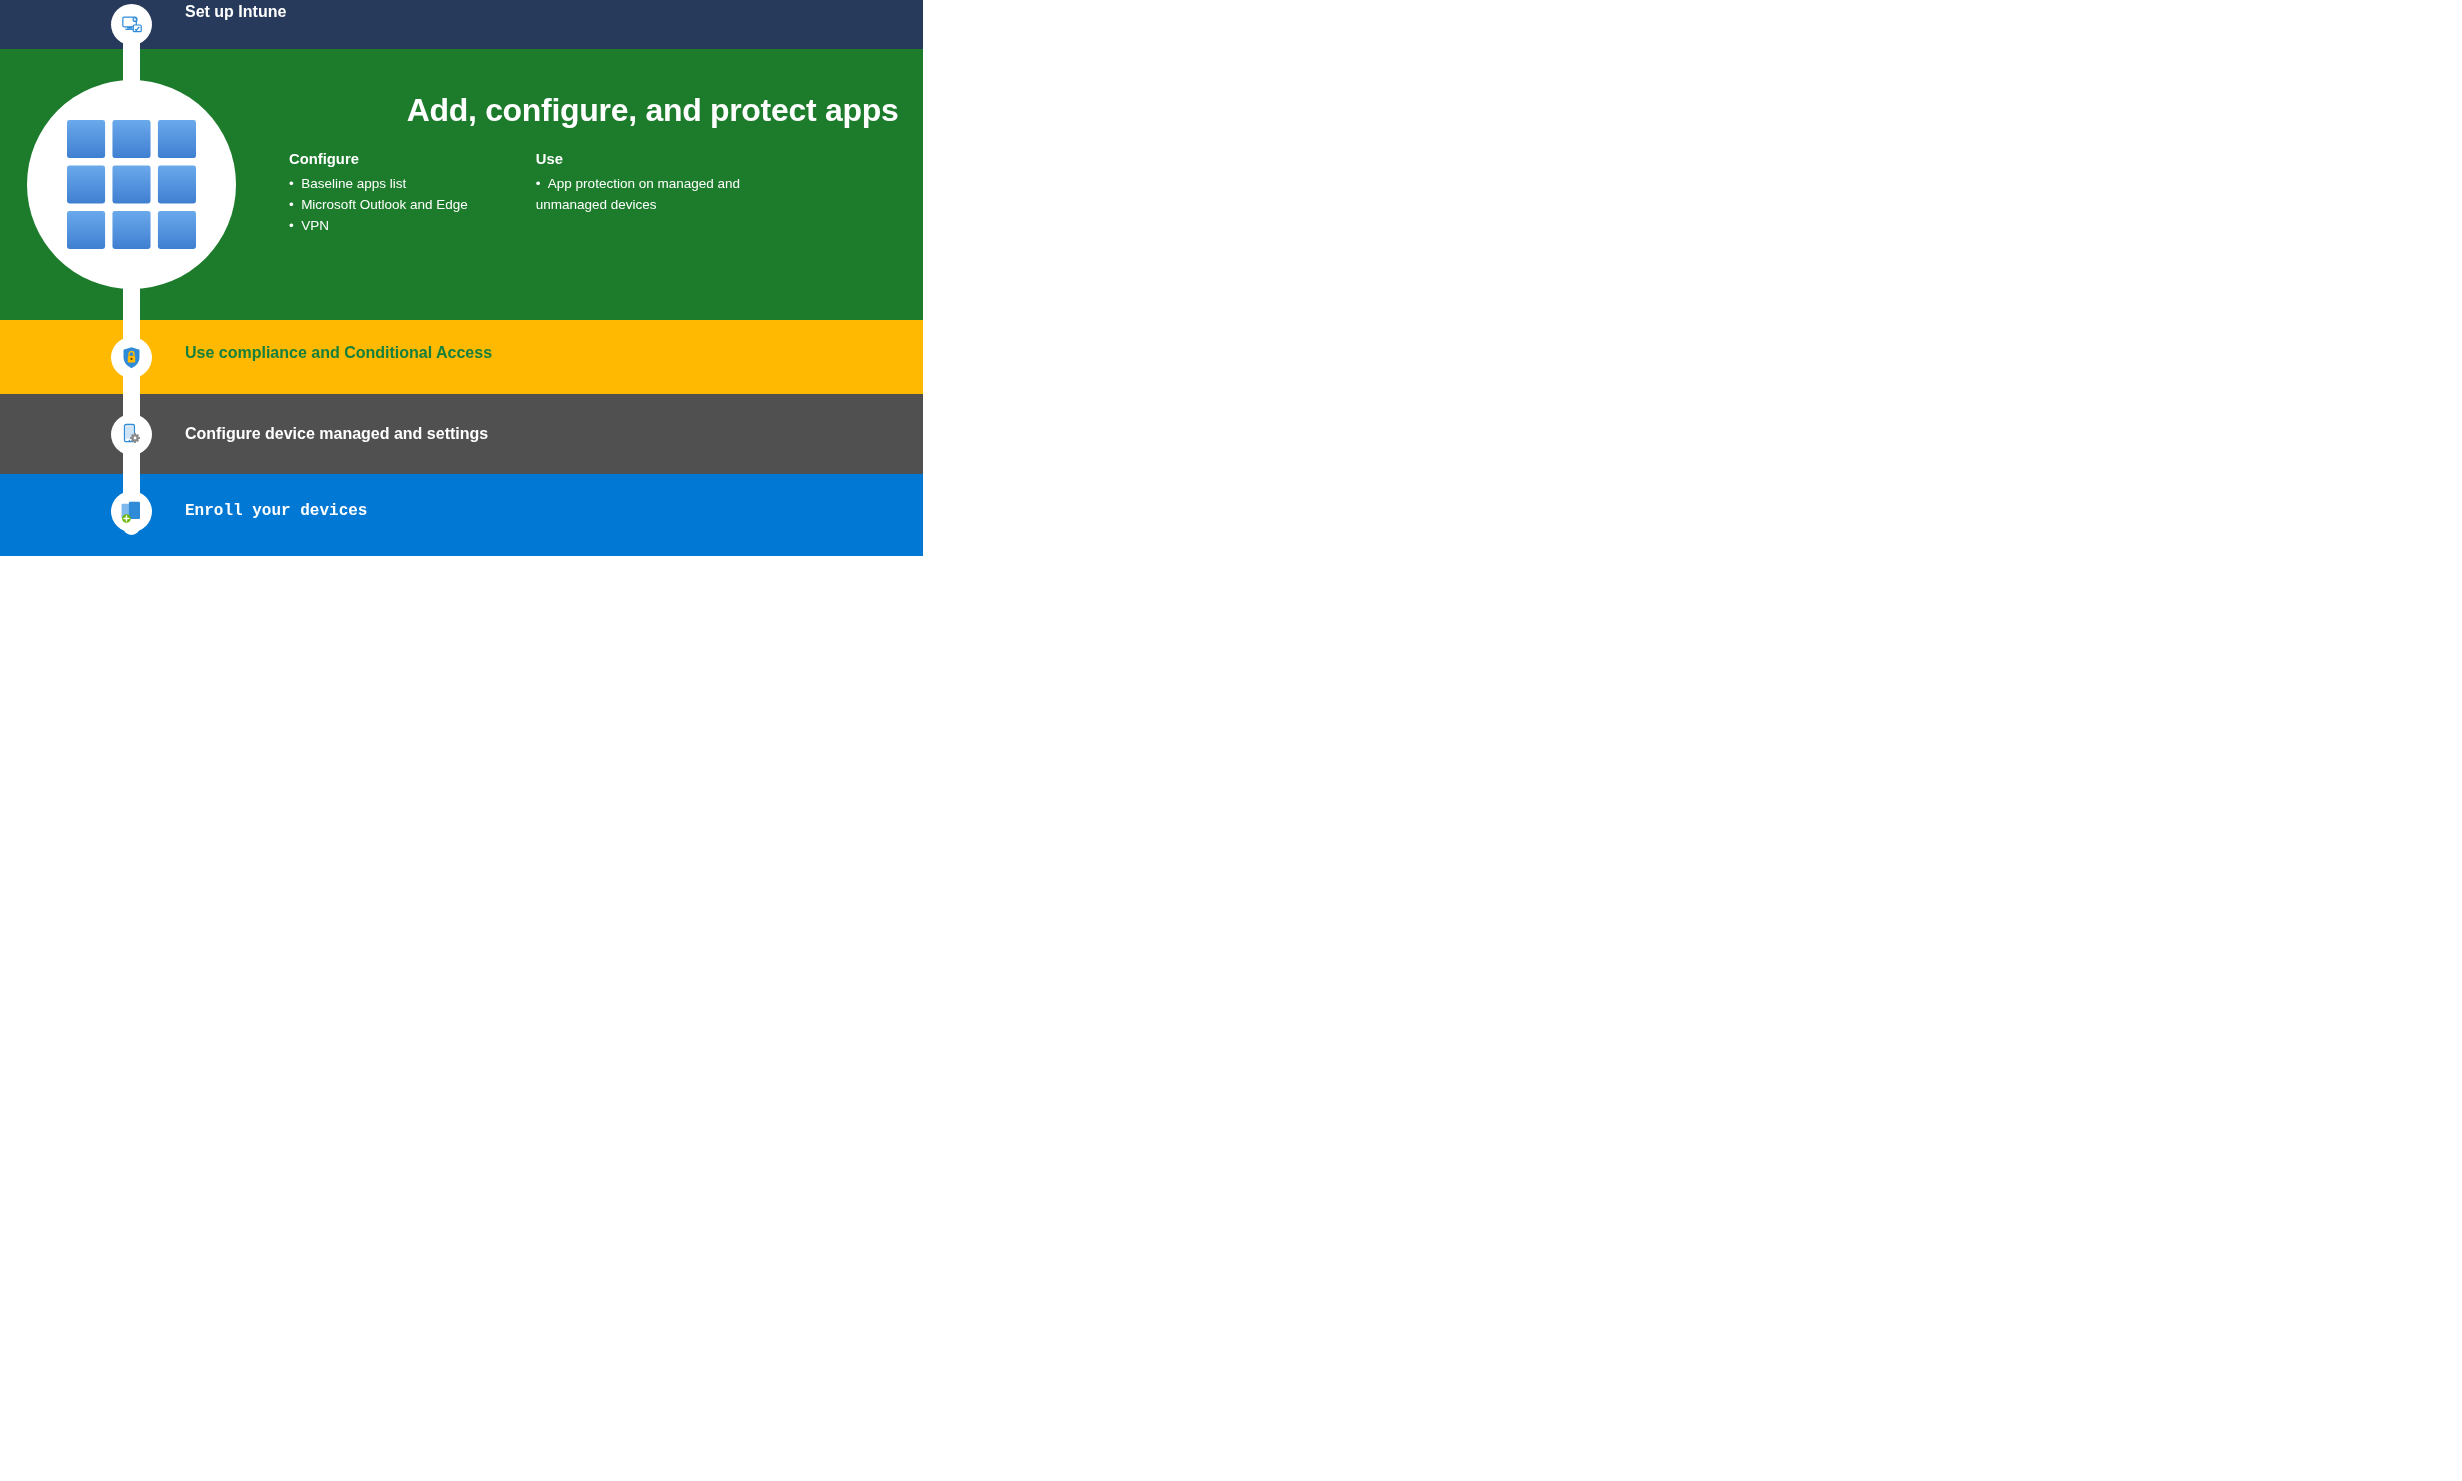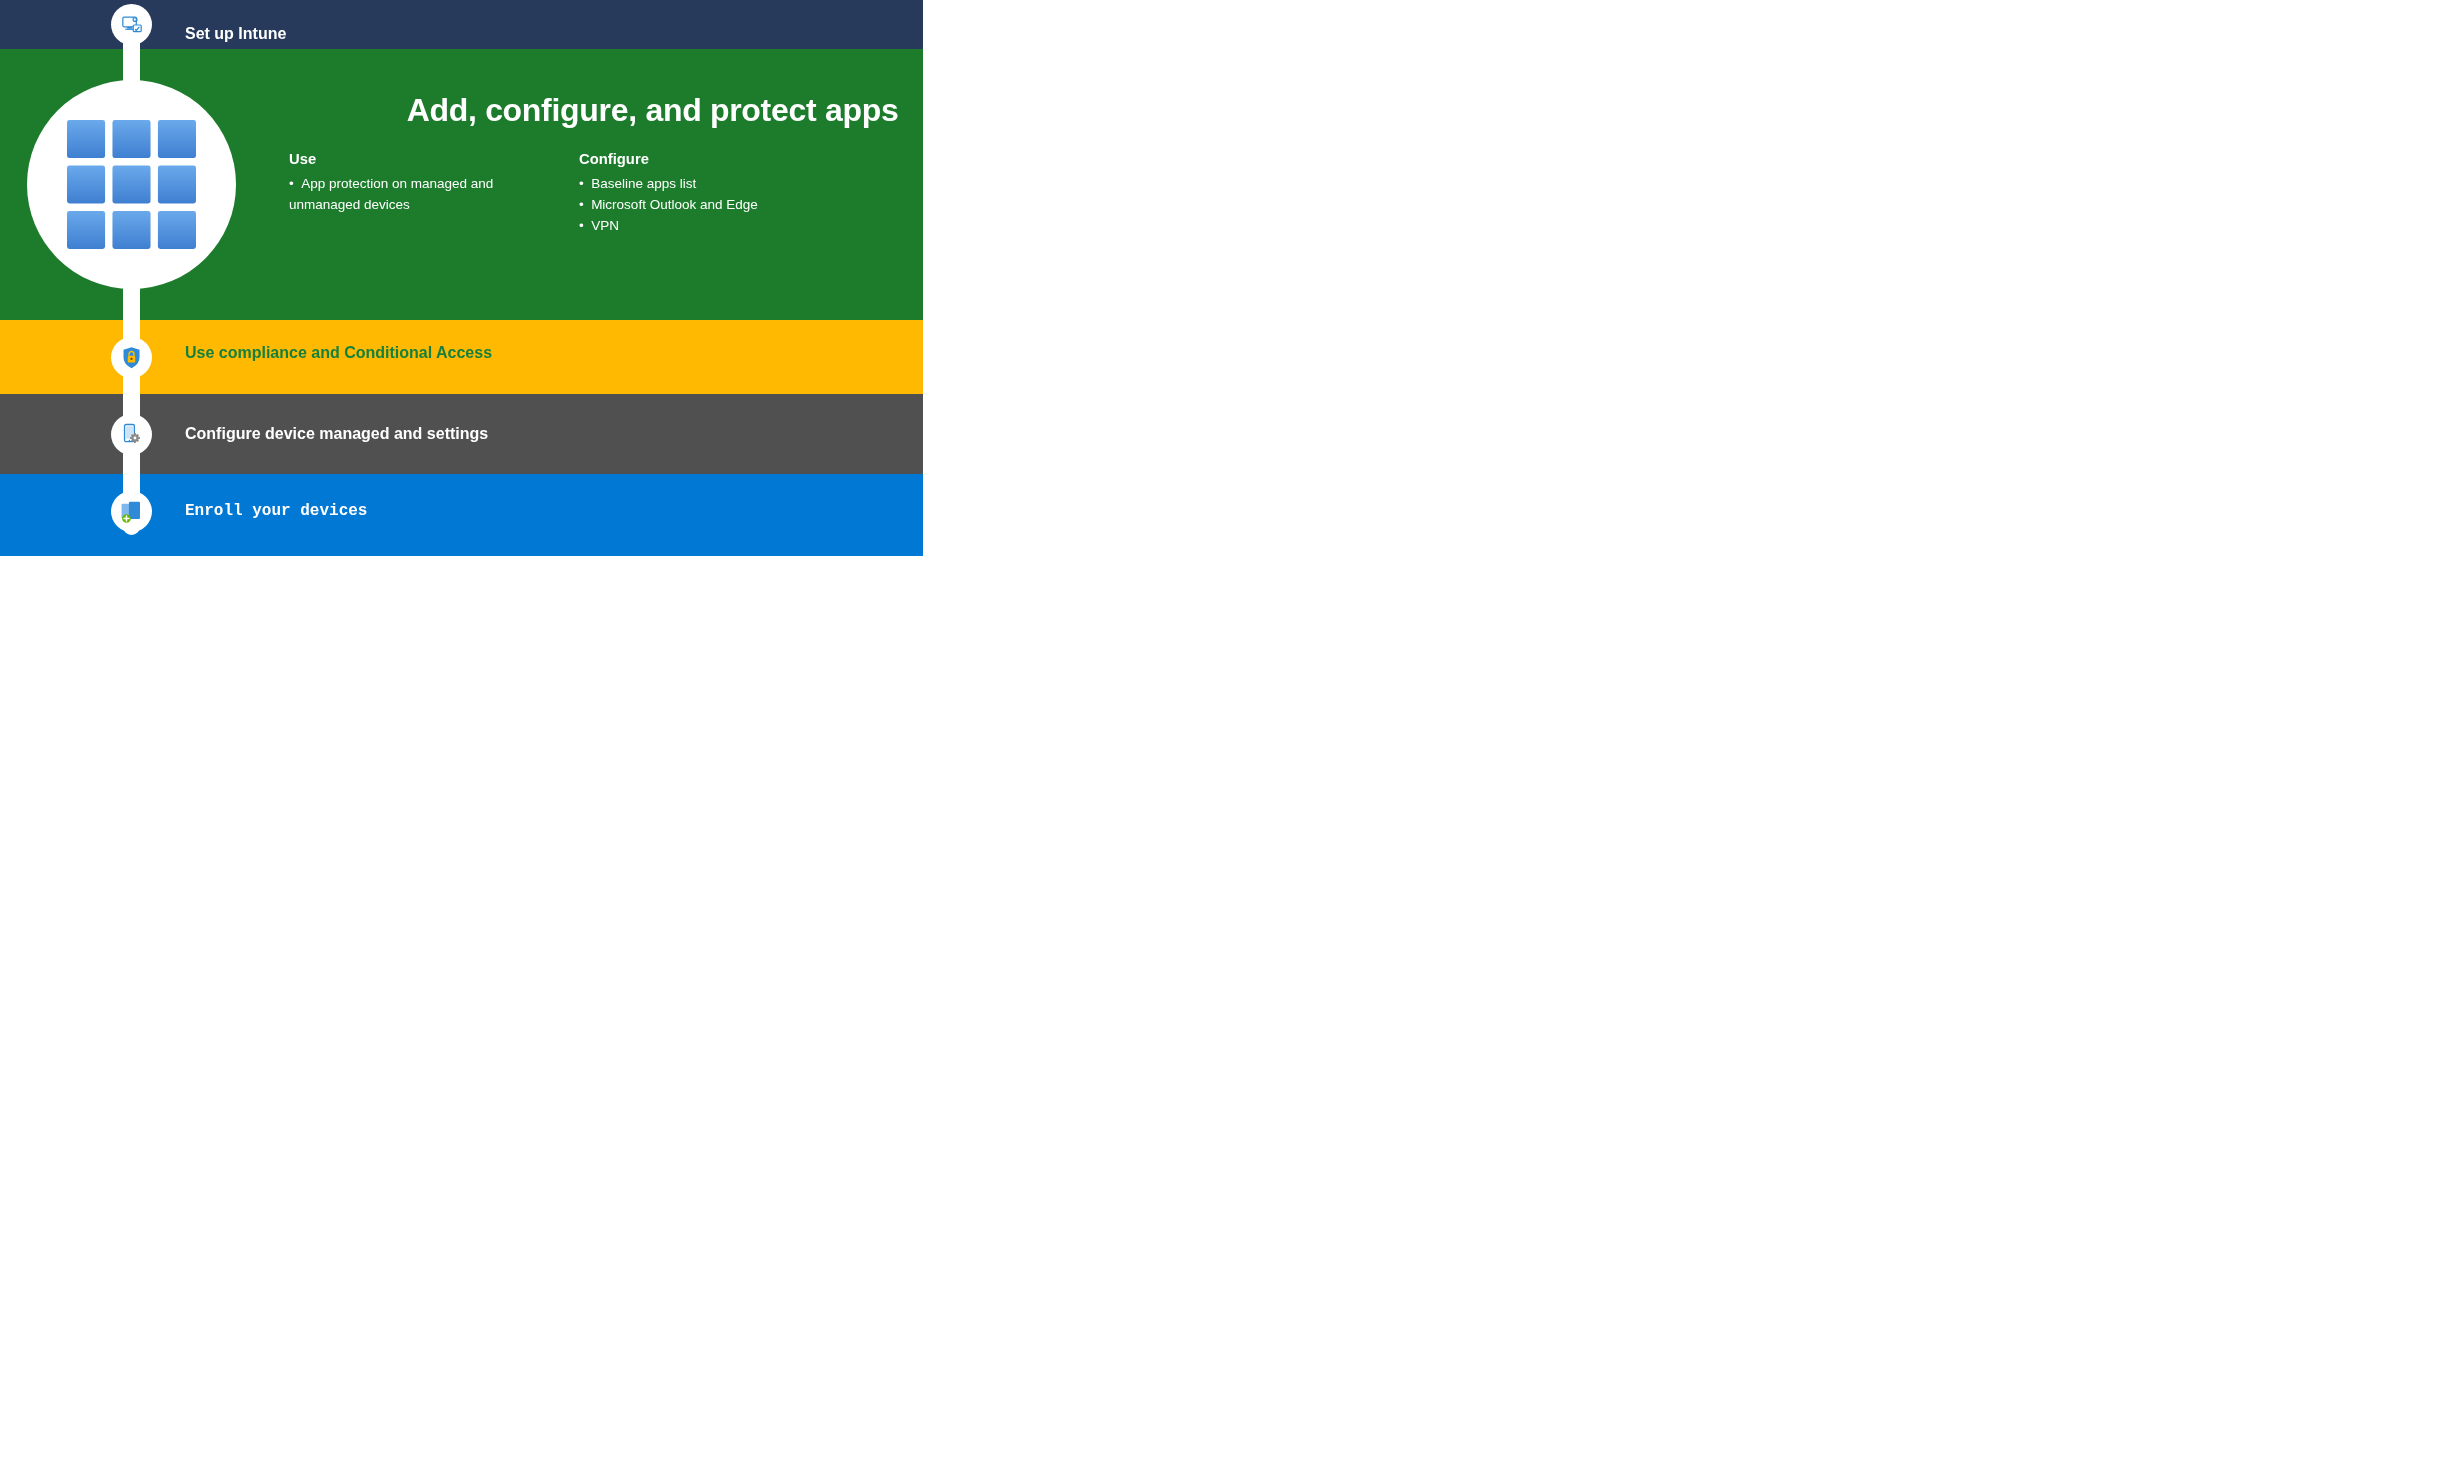--- a/index.html
+++ b/index.html
@@ -59,21 +59,21 @@
   .c5 { left: 111px; top: 491px; } 
 
   .row-label {
     position: absolute;
     left: 185px;
     font-weight: 600;
     white-space: nowrap;
   }
   .lbl-white { color: #ffffff; }
   .lbl-black { color: #15803d; }
-  .lbl1 { top: 25px;  font-size: 16px; }
+  .lbl1 { top: 3px;  font-size: 16px; }
   .lbl3 { top: 344px; font-size: 16px; }
   .lbl4 { top: 425px; font-size: 16px; }
   .lbl5 { top: 502px; font-size: 16px; font-family: Liberation Mono, monospace; }
 
   
   .band2-content {
     position: absolute;
     left: 289px;
     top: 92px;
     right: 24.6px;
@@ -156,32 +156,32 @@
         <rect x="0" y="148" width="62" height="62" rx="4"></rect>
         <rect x="74" y="148" width="62" height="62" rx="4"></rect>
         <rect x="148" y="148" width="62" height="62" rx="4"></rect>
       </g>
     </svg>
   </div>
 
   <div class="band2-content">
     <div class="band2-title">Add, configure, and protect apps</div>
     <div class="band2-cols">
-      <div class="band2-col use">
-        <h3>Use</h3>
-        <ul>
-          <li>App protection on managed and unmanaged devices</li>
-        </ul>
-      </div>
       <div class="band2-col">
         <h3>Configure</h3>
         <ul>
           <li>Baseline apps list</li>
           <li>Microsoft Outlook and Edge</li>
           <li>VPN</li>
+        </ul>
+      </div>
+      <div class="band2-col use">
+        <h3>Use</h3>
+        <ul>
+          <li>App protection on managed and unmanaged devices</li>
         </ul>
       </div>
     </div>
   </div>
 
   <div class="circle c-small c3">
     <svg class="ic" width="21" height="23.4" viewBox="0 0 34 38">
       <path d="M17 2 L30 6 V18 C30 27 24 33 17 36 C10 33 4 27 4 18 V6 Z" fill="#2f8bd8"></path>
       <rect x="11" y="16" width="12" height="11" rx="2" fill="#ffb900"></rect>
       <path d="M13 16 V13 a4 4 0 0 1 8 0 V16" fill="none" stroke="#ffb900" stroke-width="2.4"></path>

